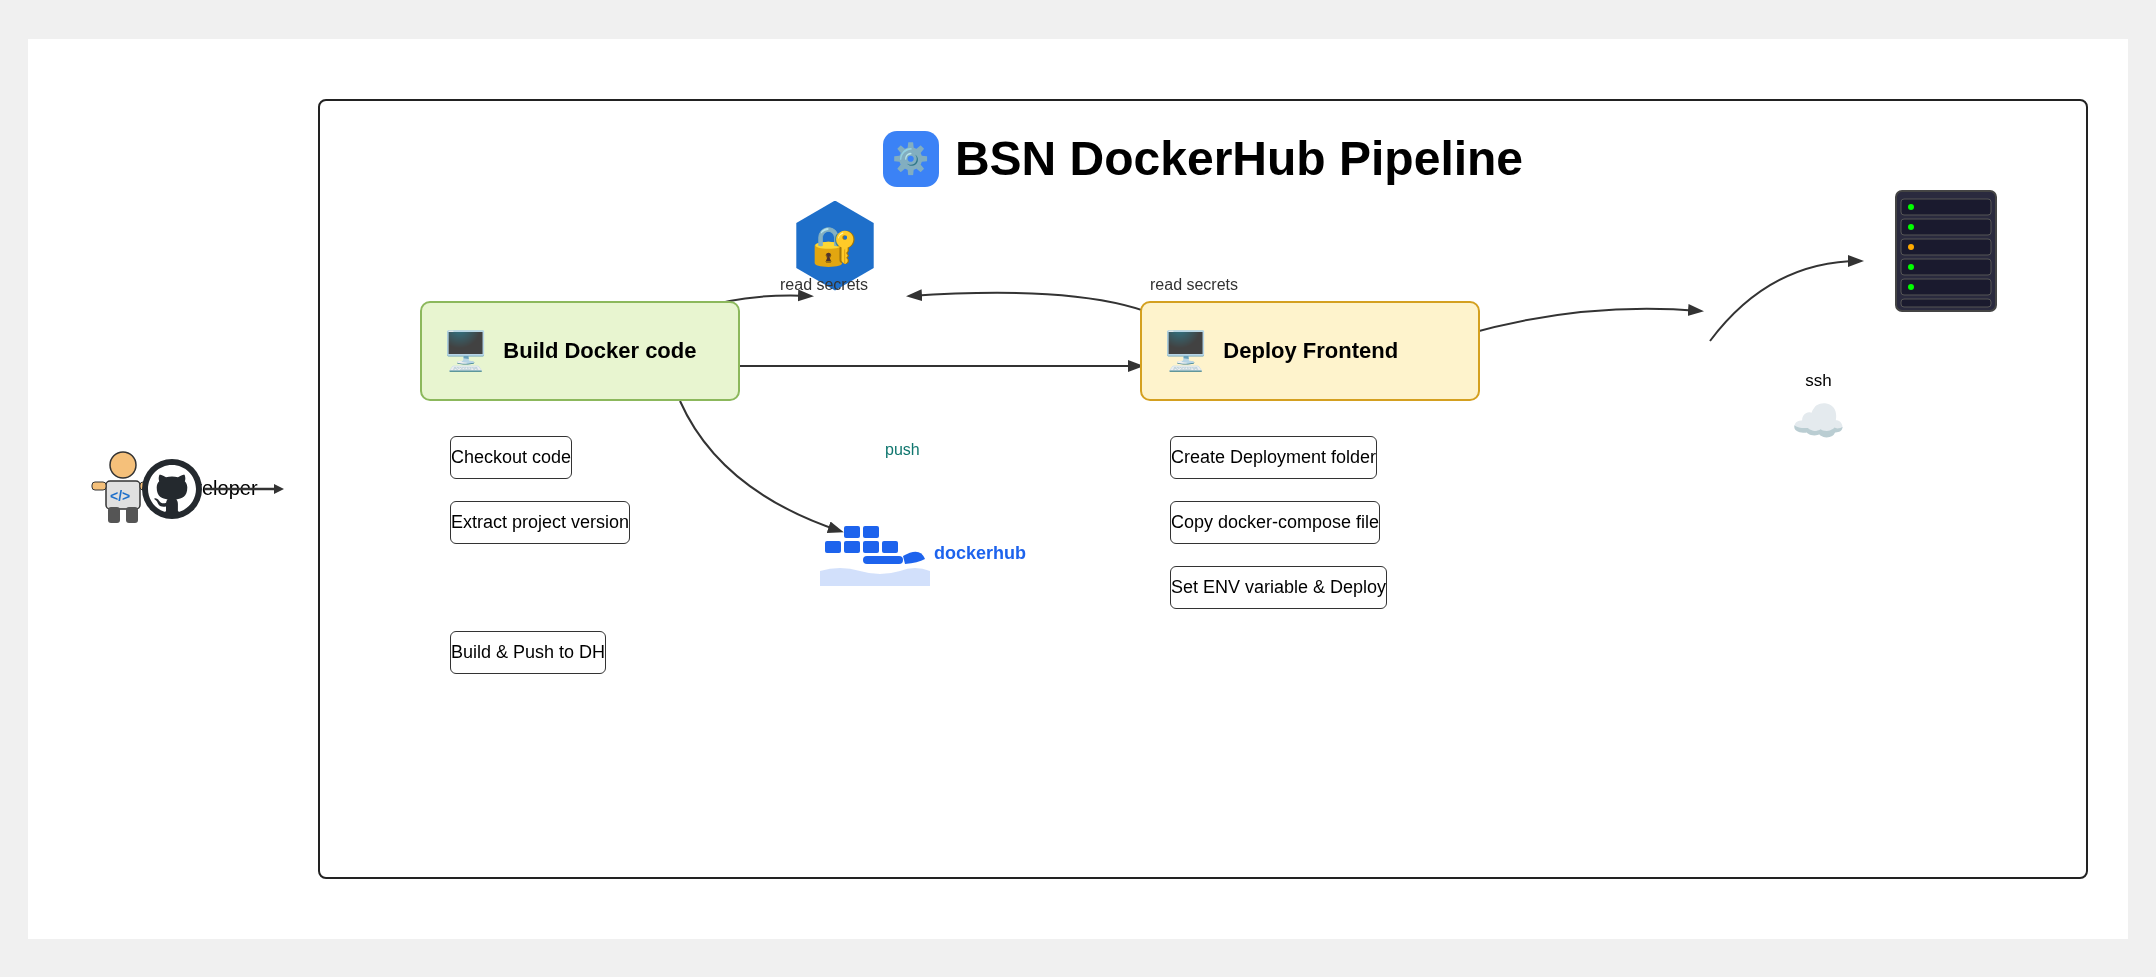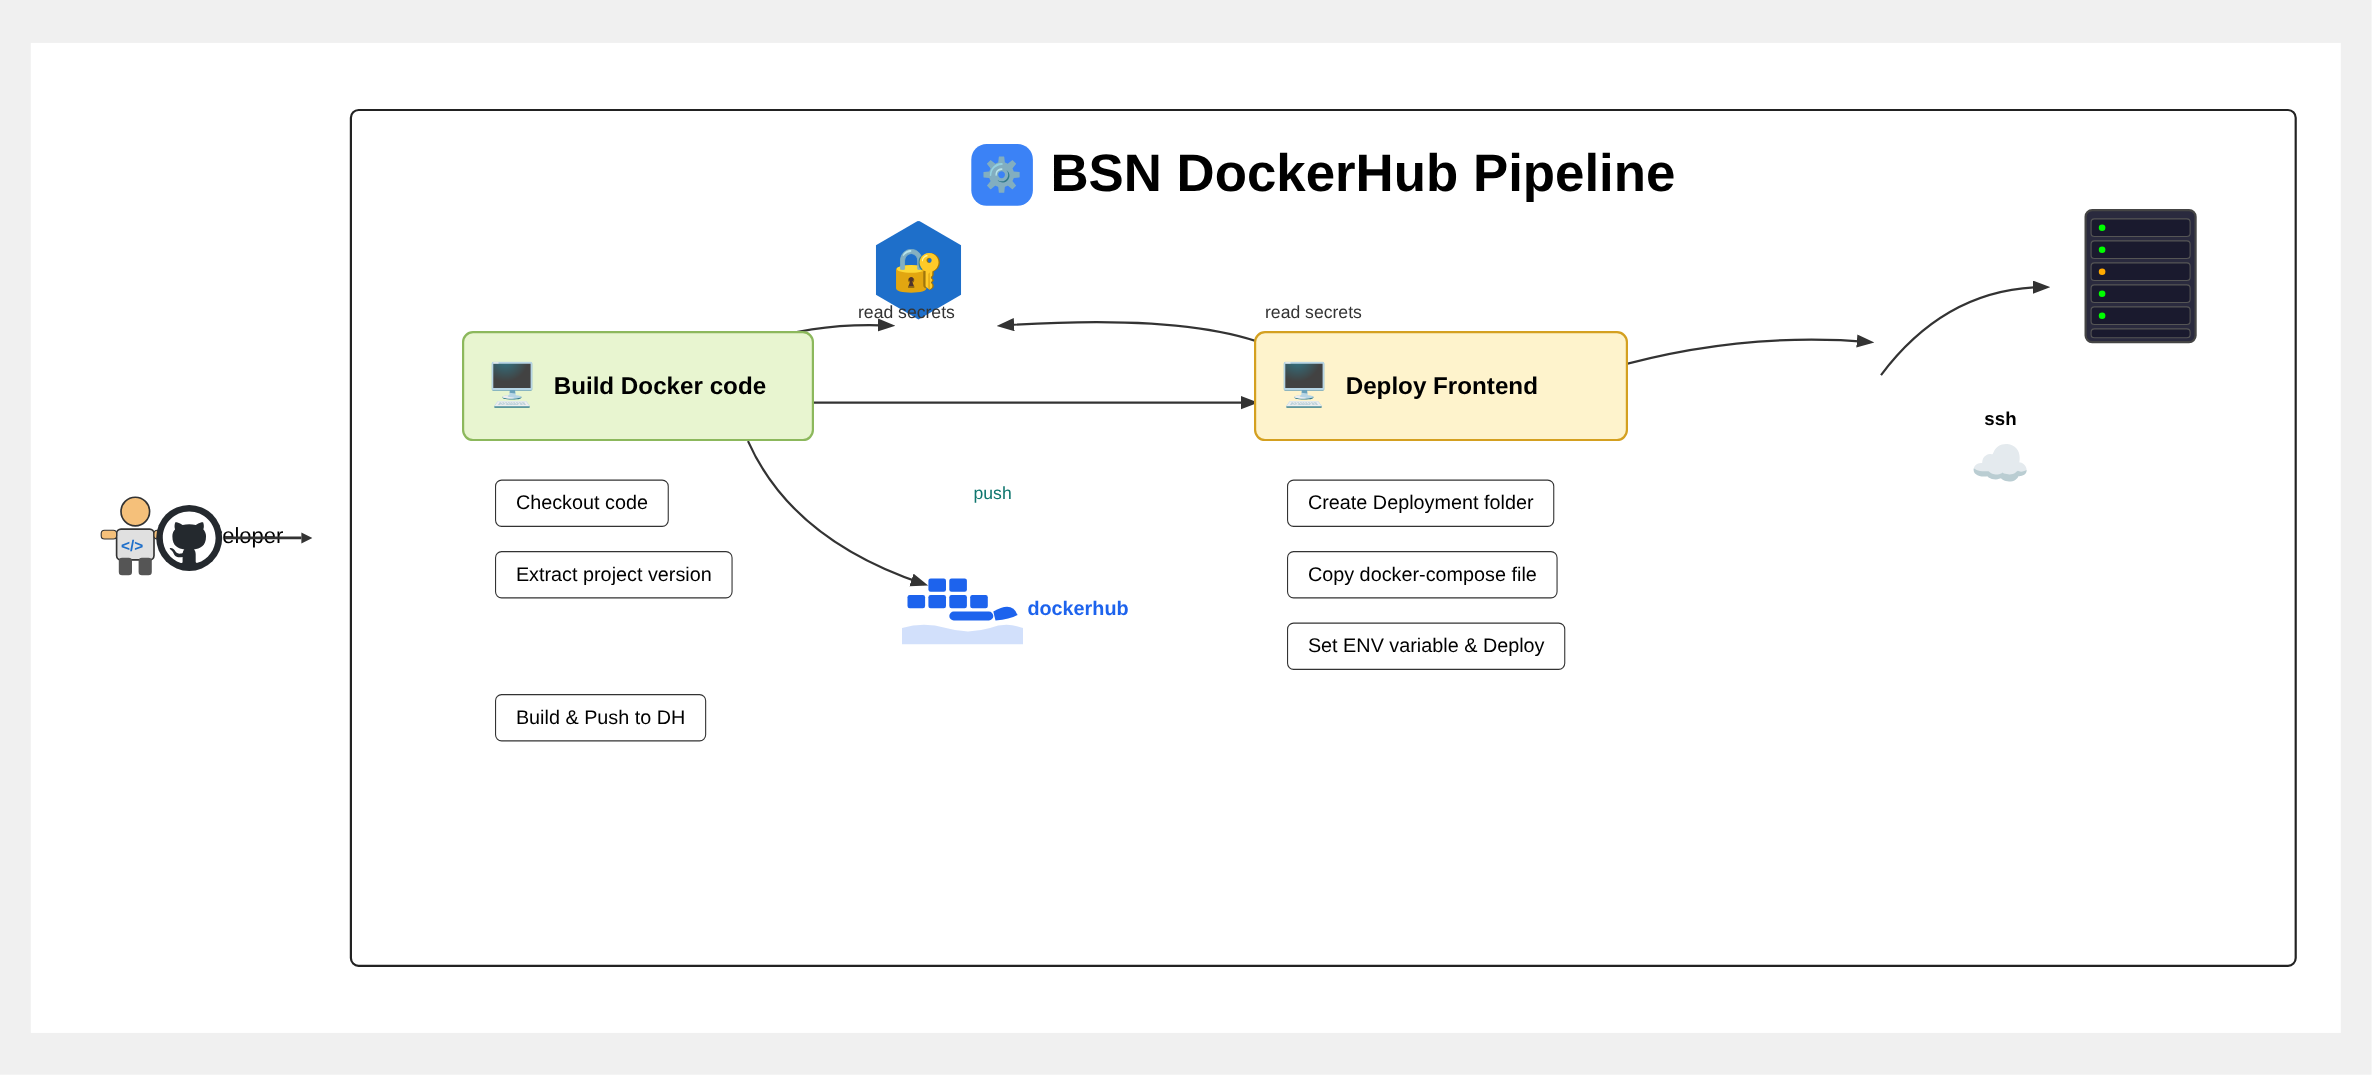--- a/index.html
+++ b/index.html
@@ -113,21 +113,21 @@
     .deploy-box-label {
       font-size: 22px;
       font-weight: 600;
     }
     
     .step-item {
       position: absolute;
       border: 1.5px solid #333;
       border-radius: 6px;
       background: white;
-      padding: 10px 18px;
+      padding: 10px 0;
       font-size: 18px;
       white-space: nowrap;
     }
     
     .vault-hex {
       position: absolute;
       top: 100px;
       left: 470px;
       display: flex;
       flex-direction: column;
@@ -164,21 +164,21 @@
       position: absolute;
       top: 270px;
       right: 240px;
       display: flex;
       flex-direction: column;
       align-items: center;
       gap: 4px;
     }
     .ssh-label {
       font-size: 17px;
-      font-weight: 700;
+      font-weight: 400;
     }
     .cloud-shape {
       font-size: 44px;
       color: #60a5fa;
     }
     
     .server-rack {
       position: absolute;
       top: 80px;
       right: 80px;

